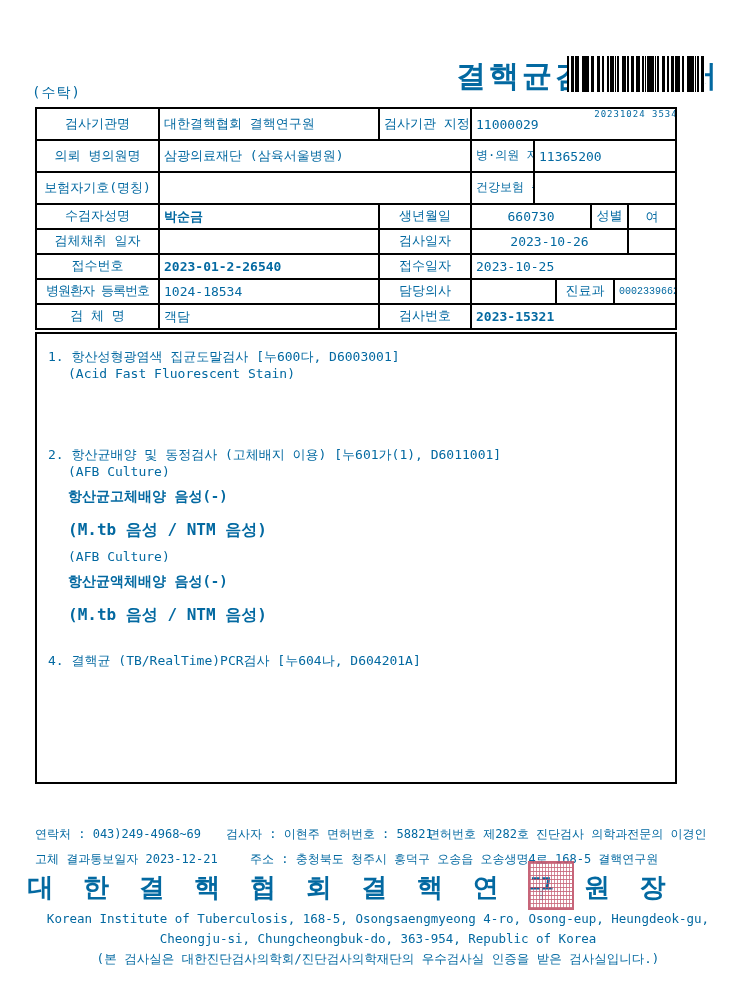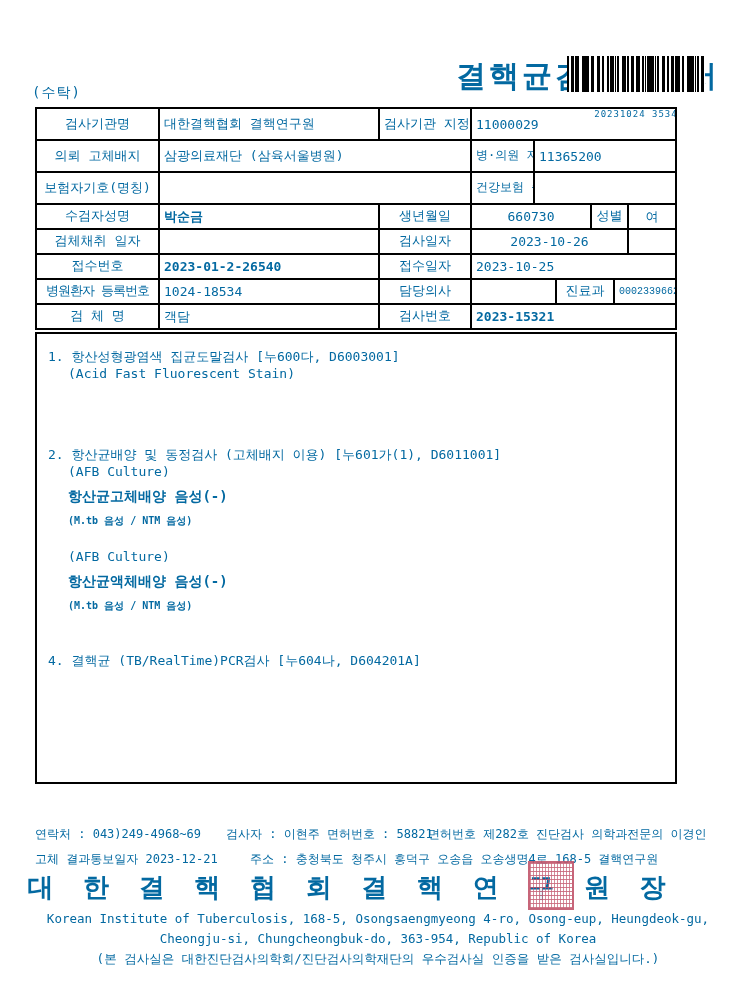--- a/index.html
+++ b/index.html
@@ -37,21 +37,21 @@
   td.tiny { font-size:10px; text-align:center; letter-spacing:0;font-family:Liberation Mono, monospace; }
   tr.tall td { height:32px;margin-top:40px; }
   tr.short td { height:25px; }
   
   .items-box {
     position:absolute; left:35px; top:332px; width:642px; height:452px;
     border:2px solid #000; font-size:13px;padding-left:9px;
   }
   .item { position:absolute; left:11px; right:8px; line-height:17px; }
   .item .result { font-weight:bold; font-size:14px; margin-top:8px; padding-left:20px; }
-  .item .note   { font-weight:bold; font-size:10px; margin-top:7px; padding-left:20px; }
+  .item .note   { font-weight:bold; font-size:16px; margin-top:16px; padding-left:20px; }
   .item .line2 { padding-left:20px; }
   
   .f-line { position:absolute; font-size:12px; white-space:nowrap;text-align:right; }
   .org-title {
     position:absolute; left:0; top:870px; width:700px; text-align:center;
     font-size:26px; font-weight:bold; letter-spacing:7px; white-space:nowrap;
   }
   .seal {
     position:absolute; left:528px; top:861px; width:46px; height:49px;
     border:2px solid #c2556b; opacity:.9;
@@ -88,21 +88,21 @@
     </colgroup>
     <tbody>
         <tr class="tall">
       <td class="lbl">검사기관명</td>
       <td class="val-left">대한결핵협회 결핵연구원</td>
       <td class="lbl">검사기관
 지정번호</td>
       <td class="val-left" colspan="6">11000029</td>
     </tr>
     <tr class="tall">
-      <td class="lbl">의뢰 고체배지</td>
+      <td class="lbl">의뢰 병의원명</td>
       <td class="val-left" colspan="2">삼광의료재단 (삼육서울병원)</td>
       <td class="lbl" style="font-size:12px">병·의원
 지정번호</td>
       <td class="val-left" colspan="5">11365200</td>
     </tr>
     <tr class="tall">
       <td class="lbl">보험자기호(명칭)</td>
       <td class="val-left" colspan="2"></td>
       <td class="lbl" style="font-size:12px">건강보험
 증 번 호</td>

